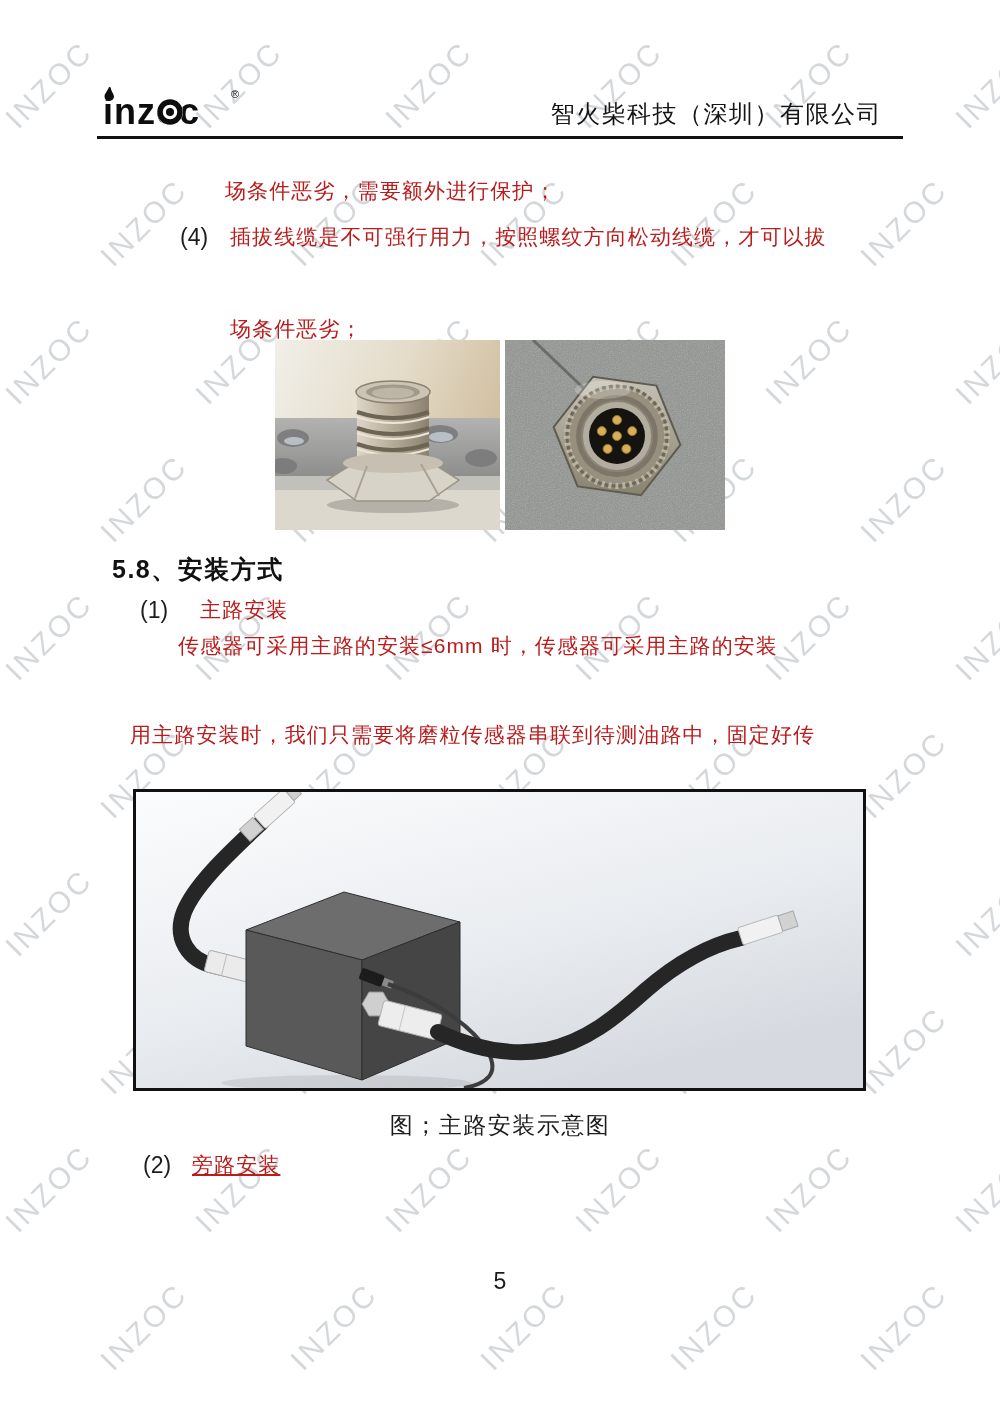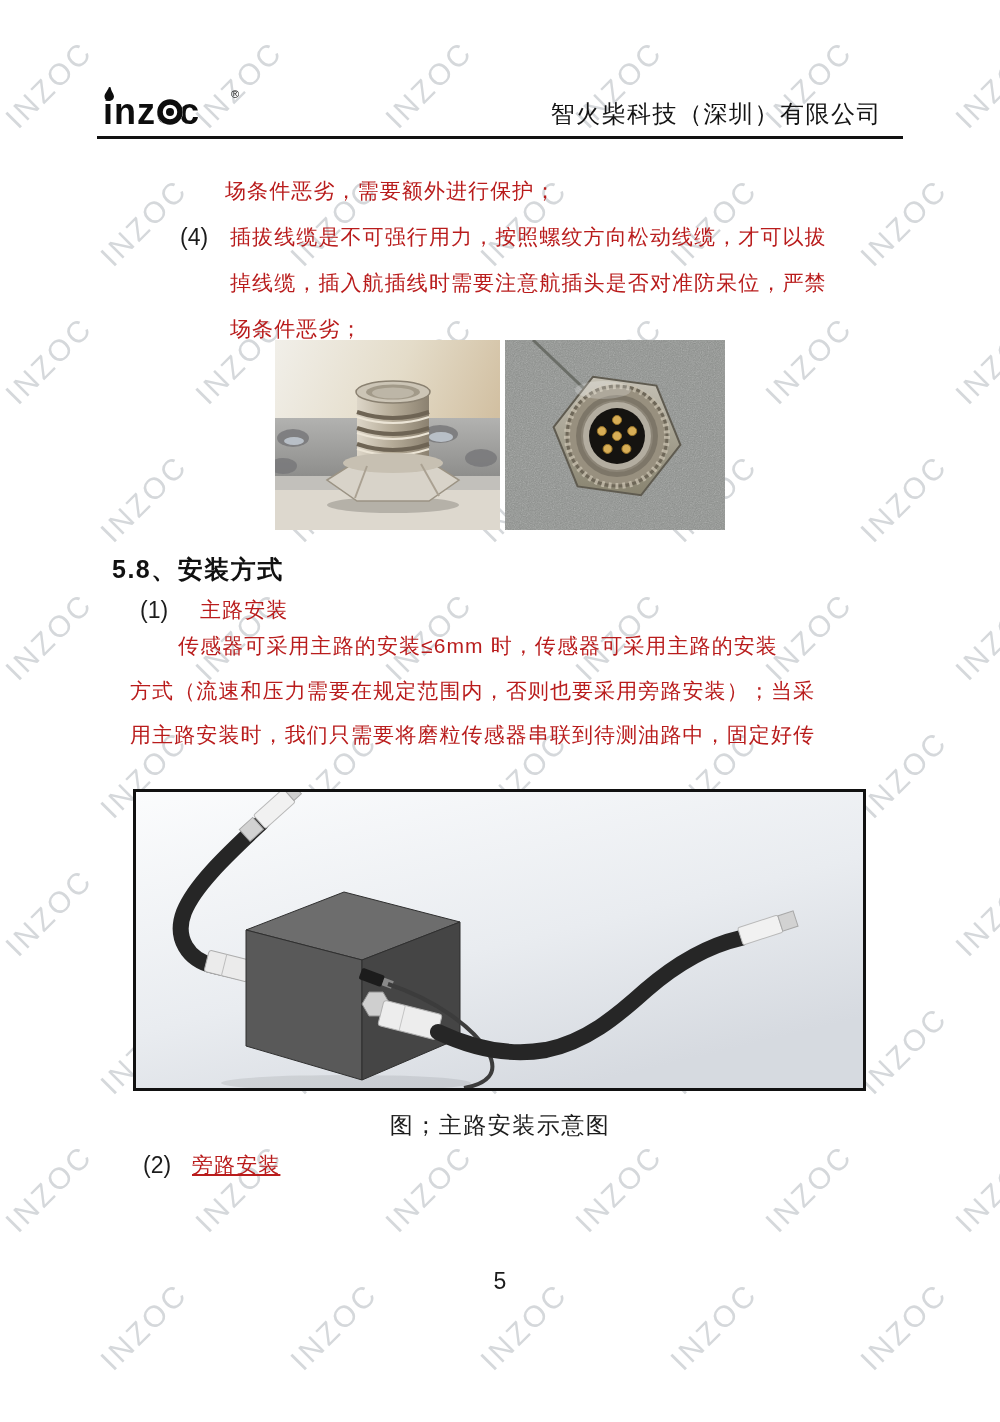--- a/index.html
+++ b/index.html
@@ -138,21 +138,20 @@
       </svg>
     </div>
 
     <div class="company">智火柴科技（深圳）有限公司</div>
     <div class="hrule"></div>
 
     <div class="bodyline" style="left:225px;top:178px;">场条件恶劣，需要额外进行保护；</div>
 
     <div class="label" style="left:180px;top:224px;">(4)</div>
     <div class="bodyline" style="left:230px;top:224px;">插拔线缆是不可强行用力，按照螺纹方向松动线缆，才可以拔</div>
-    <div class="bodyline" style="left:230px;top:270px;">掉线缆，插入航插线时需要注意航插头是否对准防呆位，严禁</div>
     <div class="bodyline" style="left:230px;top:316px;">场条件恶劣；</div>
 
     <figure class="photo" style="left:275px;top:340px;width:225px;height:190px;">
       <svg width="225" height="190" viewBox="0 0 225 190">
         <defs>
           <linearGradient id="bgwarm" x1="0" y1="0" x2="1" y2="0.35">
             <stop offset="0" stop-color="#f1efe9"></stop>
               <stop offset="0.55" stop-color="#e4dcc9"></stop>
               <stop offset="1" stop-color="#d2c0a2"></stop>
           </linearGradient>
@@ -226,21 +225,20 @@
         <ellipse cx="98" cy="50" rx="28" ry="9" fill="#ffffff" opacity="0.22"></ellipse>
       </svg>
     </figure>
 
     <div class="sec-heading">5.8、安装方式</div>
 
     <div class="label" style="left:140px;top:597px;">(1)</div>
     <div class="bodyline" style="left:200px;top:597px;">主路安装</div>
 
     <div class="bodyline" style="left:178px;top:633px;">传感器可采用主路的安装≤6mm 时，传感器可采用主路的安装</div>
-    <div class="bodyline" style="left:130px;top:678px;">方式（流速和压力需要在规定范围内，否则也要采用旁路安装）；当采</div>
     <div class="bodyline" style="left:130px;top:722px;">用主路安装时，我们只需要将磨粒传感器串联到待测油路中，固定好传</div>
 
     <figure class="mainfig">
       <svg width="727" height="296" viewBox="0 0 727 296">
         <defs>
           <linearGradient id="figbg" x1="0" y1="0" x2="0.6" y2="1">
             <stop offset="0" stop-color="#fbfcfd"></stop>
               <stop offset="0.6" stop-color="#e9ecf0"></stop>
               <stop offset="1" stop-color="#d6dae0"></stop>
           </linearGradient>

